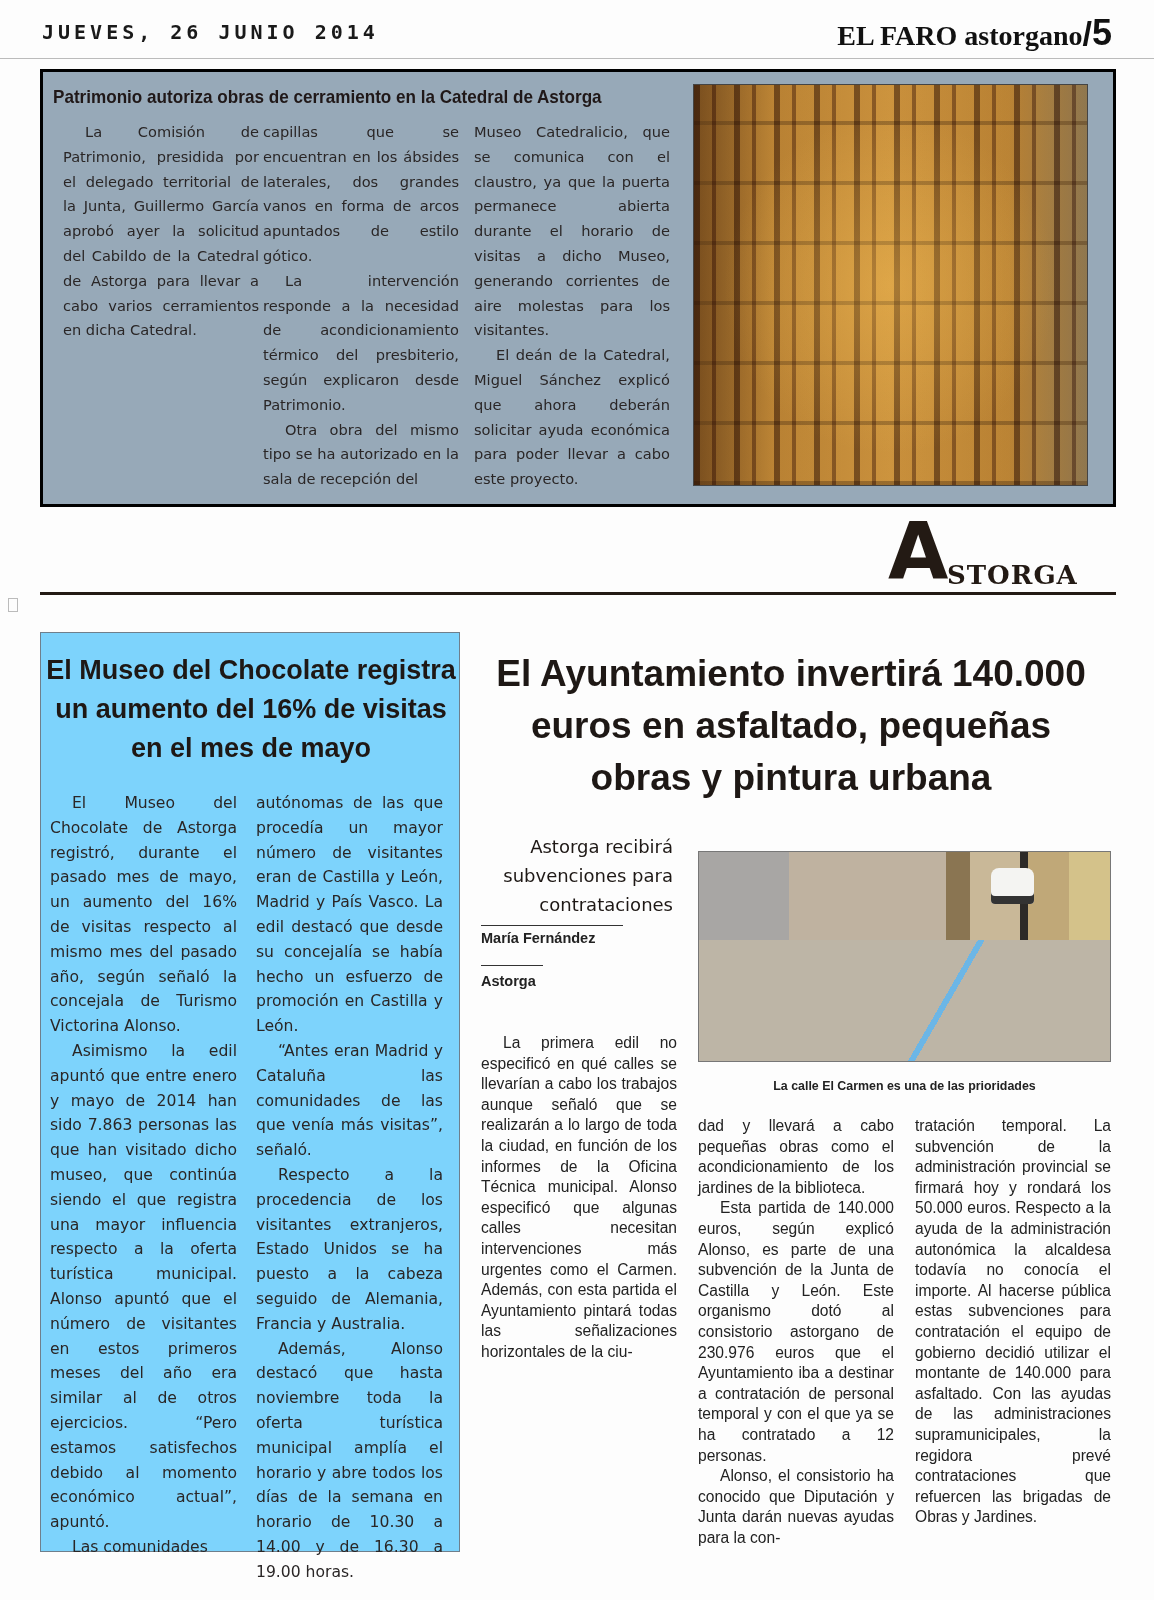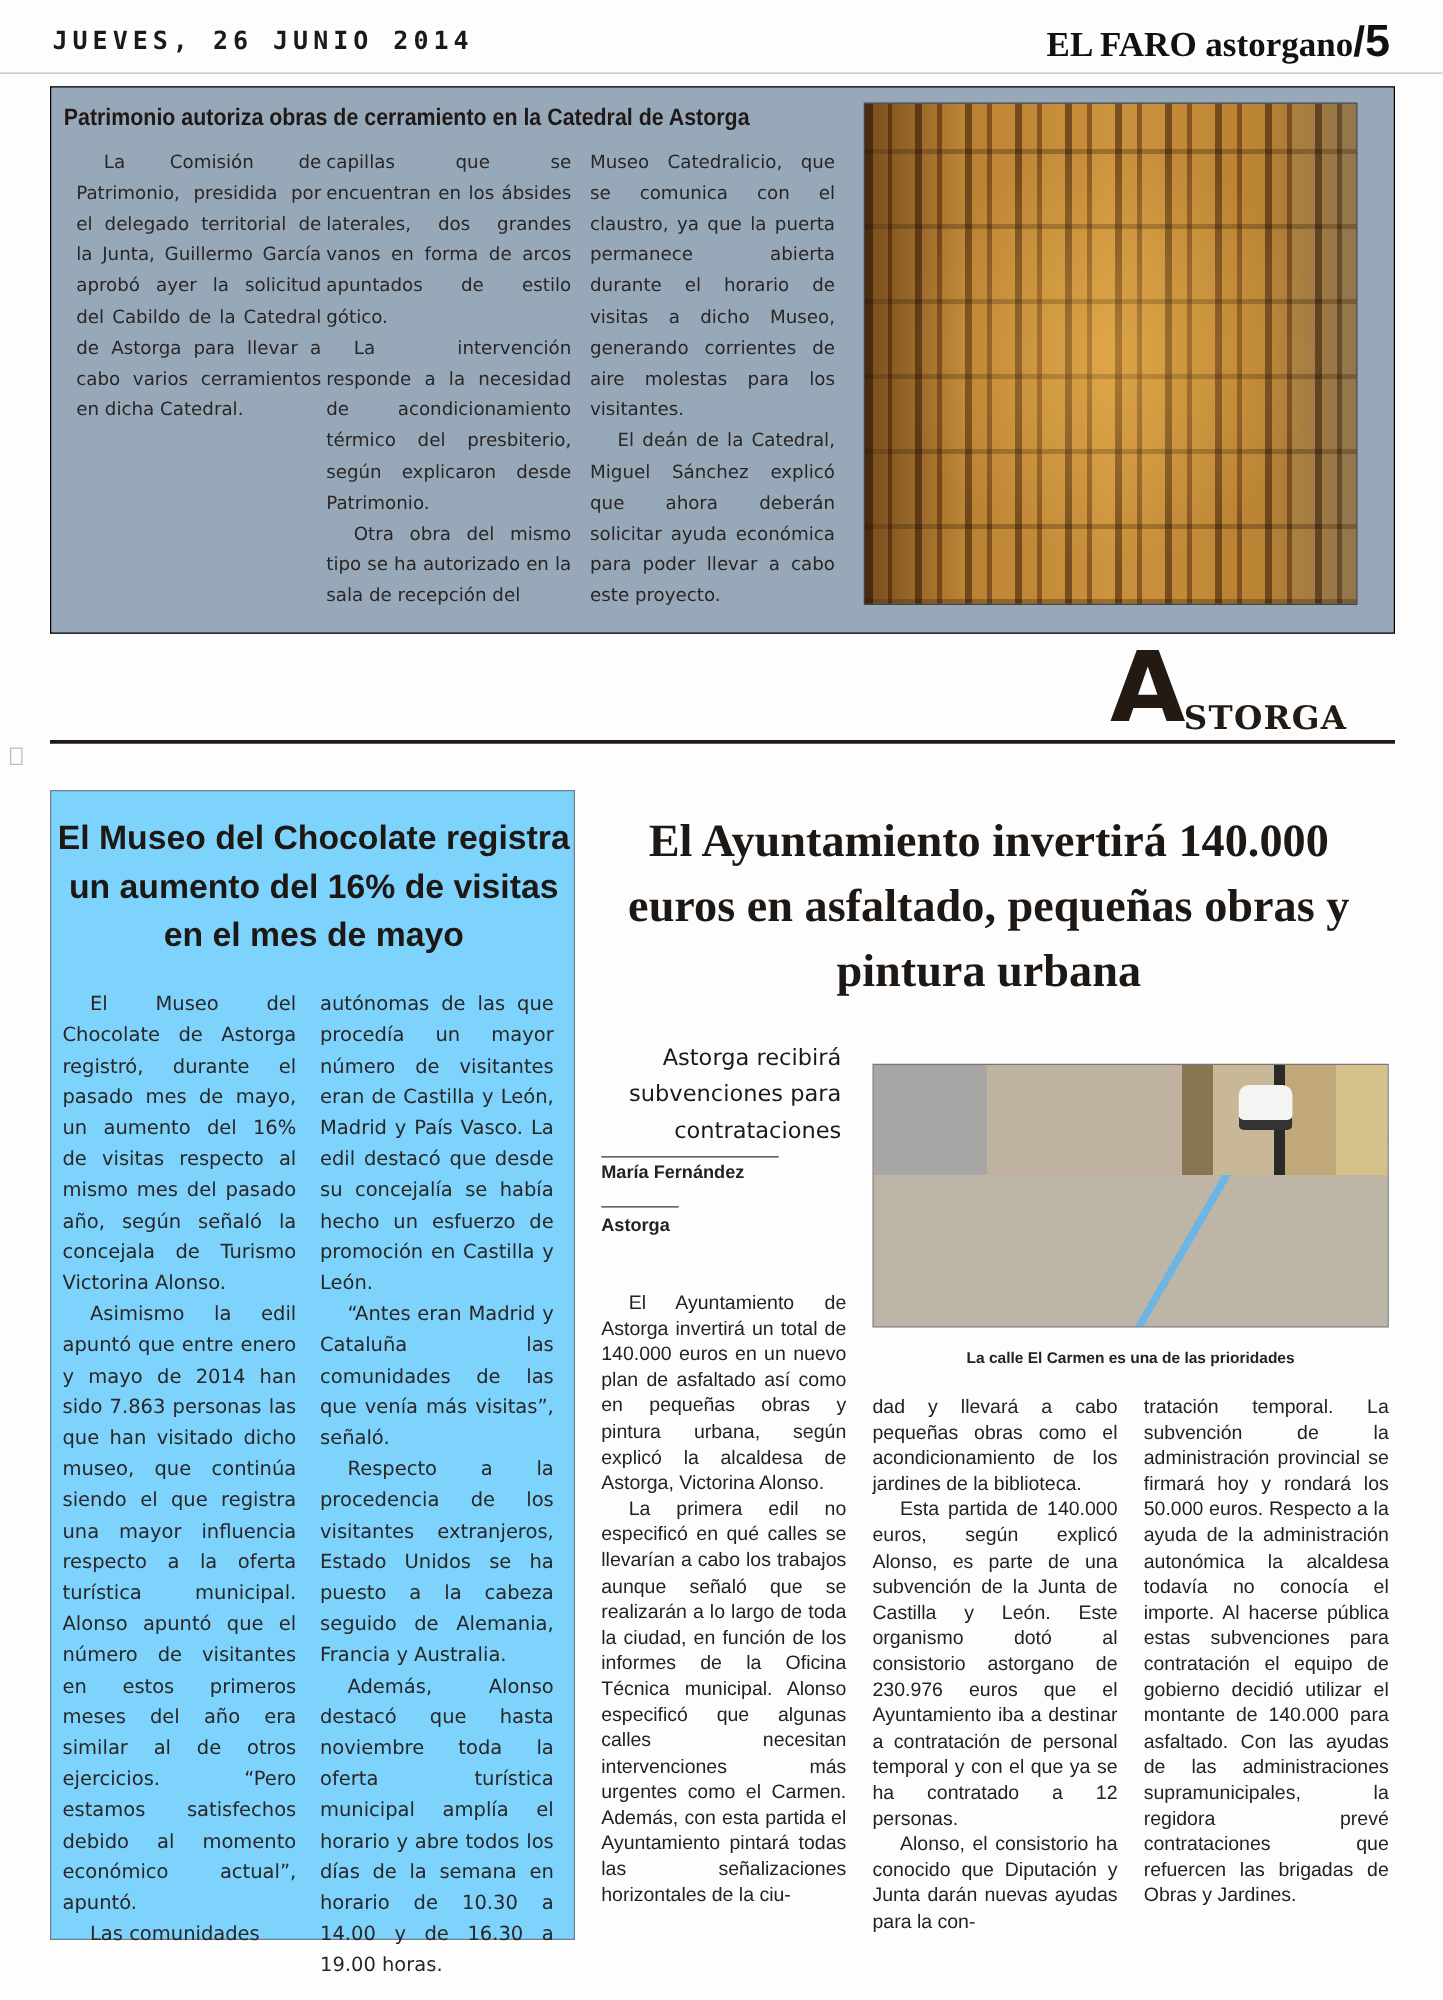--- a/index.html
+++ b/index.html
@@ -5,21 +5,21 @@
   * { box-sizing: border-box; margin: 0; padding: 0; }
   html, body { width: 1154px; height: 1600px; background: #fdfdfd; overflow: hidden; }
   body { position: relative; font-family: "Liberation Sans", sans-serif; color: #1a1a1a; }
 
   .hdr-date { position: absolute; left: 42px; top: 20px; font-family: "DejaVu Sans Mono", monospace; font-size: 20px; letter-spacing: 4px; font-weight: bold; color: #1a1a1a; }
   .hdr-brand { position: absolute; right: 42px; top: 12px; font-family: "Liberation Serif", serif; font-weight: bold; font-size: 28px; color: #111; }
   .hdr-brand .slash { font-size: 34px; font-family: "Liberation Sans", sans-serif; }
   .hdr-brand .pg { font-size: 36px; font-family: "Liberation Sans", sans-serif; font-weight: 900; }
   .hdr-line { position: absolute; left: 0; top: 58px; width: 1154px; height: 1px; background: #bbb; }
 
-  .box1 { position: absolute; left: 40px; top: 69px; width: 1076px; height: 438px; background: #97a9b8; border: 1px solid #000000; }
+  .box1 { position: absolute; left: 40px; top: 69px; width: 1076px; height: 438px; background: #97a9b8; border: 3px solid #000000; }
   .box1-title { position: absolute; left: 10px; top: 14px; font-family: "Liberation Sans Narrow", "Liberation Sans", sans-serif; font-weight: bold; font-size: 19px; color: #201818; transform: scaleX(0.9); transform-origin: left; }
   .col { position: absolute; font-family: "DejaVu Sans", sans-serif; font-size: 15.2px; line-height: 24.8px; color: #2a2626; text-align: justify; }
   .col p { text-indent: 22px; }
   .box1 .col { top: 48px; width: 196px; font-size: 14.6px; }
   .box1 .c1 { left: 9px; margin-left: 11px; }
   .box1 .c2 { left: 220px; }
   .box1 .c3 { left: 431px; }
   .photo1 { position: absolute; left: 650px; top: 12px; width: 395px; height: 402px; border: 1px solid #444;
     background:
       radial-gradient(ellipse at 50% 50%, rgba(255,200,90,0.35), transparent 60%),
@@ -32,21 +32,21 @@
   .section .rest { position: absolute; left: 67px; top: 40px; font-family: "DejaVu Serif", serif; font-weight: bold; font-size: 26px; color: #231a14; letter-spacing: 1px; }
   .sec-rule { position: absolute; left: 40px; top: 592px; width: 1076px; height: 3px; background: #231a14; }
   .left-marks { position: absolute; left: 8px; top: 598px; width: 10px; height: 14px; border: 1px solid #bbb; }
 
   .box2 { position: absolute; left: 40px; top: 632px; width: 420px; height: 920px; background: #7dd3fc; border: 1px solid #6f7f8c; }
   .box2-title { position: absolute; left: 0; top: 18px; width: 420px; text-align: center; font-family: "Liberation Sans Narrow", "Liberation Sans", sans-serif; font-weight: bold; font-size: 27px; line-height: 39px; color: #1e1815; }
   .box2 .col { top: 158px; width: 187px; font-size: 15.6px; line-height: 24.8px; }
   .box2 .c1 { left: 9px; }
   .box2 .c2 { left: 215px; }
 
-  .main-title { position: absolute; left: 478px; top: 648px; width: 626px; text-align: center; font-family: Liberation Serif, serif; font-weight: bold; font-size: 37px; line-height: 52px; color: #1e1815; }
+  .main-title { position: absolute; left: 478px; top: 648px; width: 626px; text-align: center; font-family: Liberation Sans, sans-serif; font-weight: bold; font-size: 37px; line-height: 52px; color: #1e1815; }
 
   .subhead { position: absolute; left: 480px; top: 832px; width: 193px; text-align: right; font-family: "DejaVu Sans", sans-serif; font-size: 18px; line-height: 29px; color: #1e1815; }
   .byline-rule1 { position: absolute; left: 481px; top: 925px; width: 142px; height: 1px; background: #333; }
   .byline { position: absolute; left: 481px; top: 930px; font-family: "Liberation Sans", sans-serif; font-weight: bold; font-size: 14.5px; color: #222; }
   .byline-rule2 { position: absolute; left: 481px; top: 965px; width: 62px; height: 1px; background: #333; }
   .place { position: absolute; left: 481px; top: 973px; font-family: "Liberation Sans", sans-serif; font-weight: bold; font-size: 14.5px; color: #222; }
 
   .photo2 { position: absolute; left: 698px; top: 851px; width: 413px; height: 211px; border: 1px solid #777;
     background:
       linear-gradient(120deg, transparent 0 62%, #6cb6e6 62% 63.3%, transparent 63.3%),
@@ -114,21 +114,20 @@
 <div class="byline-rule2"></div>
 <div class="place">Astorga</div>
 
 <div class="photo2">
   <div class="wall"></div>
   <div class="car"></div>
 </div>
 <div class="caption">La calle El Carmen es una de las prioridades</div>
 
 <div class="col-r r1">
-  <p>El Ayuntamiento de Astorga invertirá un total de 140.000 euros en un nuevo plan de asfaltado así como en pequeñas obras y pintura urbana, según explicó la alcaldesa de Astorga, Victorina Alonso.</p>
   <p>La primera edil no especificó en qué calles se llevarían a cabo los trabajos aunque señaló que se realizarán a lo largo de toda la ciudad, en función de los informes de la Oficina Técnica municipal. Alonso especificó que algunas calles necesitan intervenciones más urgentes como el Carmen. Además, con esta partida el Ayuntamiento pintará todas las señalizaciones horizontales de la ciu-</p>
 </div>
 <div class="col-r r2">
   <p style="text-indent:0">dad y llevará a cabo pequeñas obras como el acondicionamiento de los jardines de la biblioteca.</p>
   <p>Esta partida de 140.000 euros, según explicó Alonso, es parte de una subvención de la Junta de Castilla y León. Este organismo dotó al consistorio astorgano de 230.976 euros que el Ayuntamiento iba a destinar a contratación de personal temporal y con el que ya se ha contratado a 12 personas.</p>
   <p>Alonso, el consistorio ha conocido que Diputación y Junta darán nuevas ayudas para la con-</p>
 </div>
 <div class="col-r r3">
   <p style="text-indent:0">tratación temporal. La subvención de la administración provincial se firmará hoy y rondará los 50.000 euros. Respecto a la ayuda de la administración autonómica la alcaldesa todavía no conocía el importe. Al hacerse pública estas subvenciones para contratación el equipo de gobierno decidió utilizar el montante de 140.000 para asfaltado. Con las ayudas de las administraciones supramunicipales, la regidora prevé contrataciones que refuercen las brigadas de Obras y Jardines.</p>
 </div>

